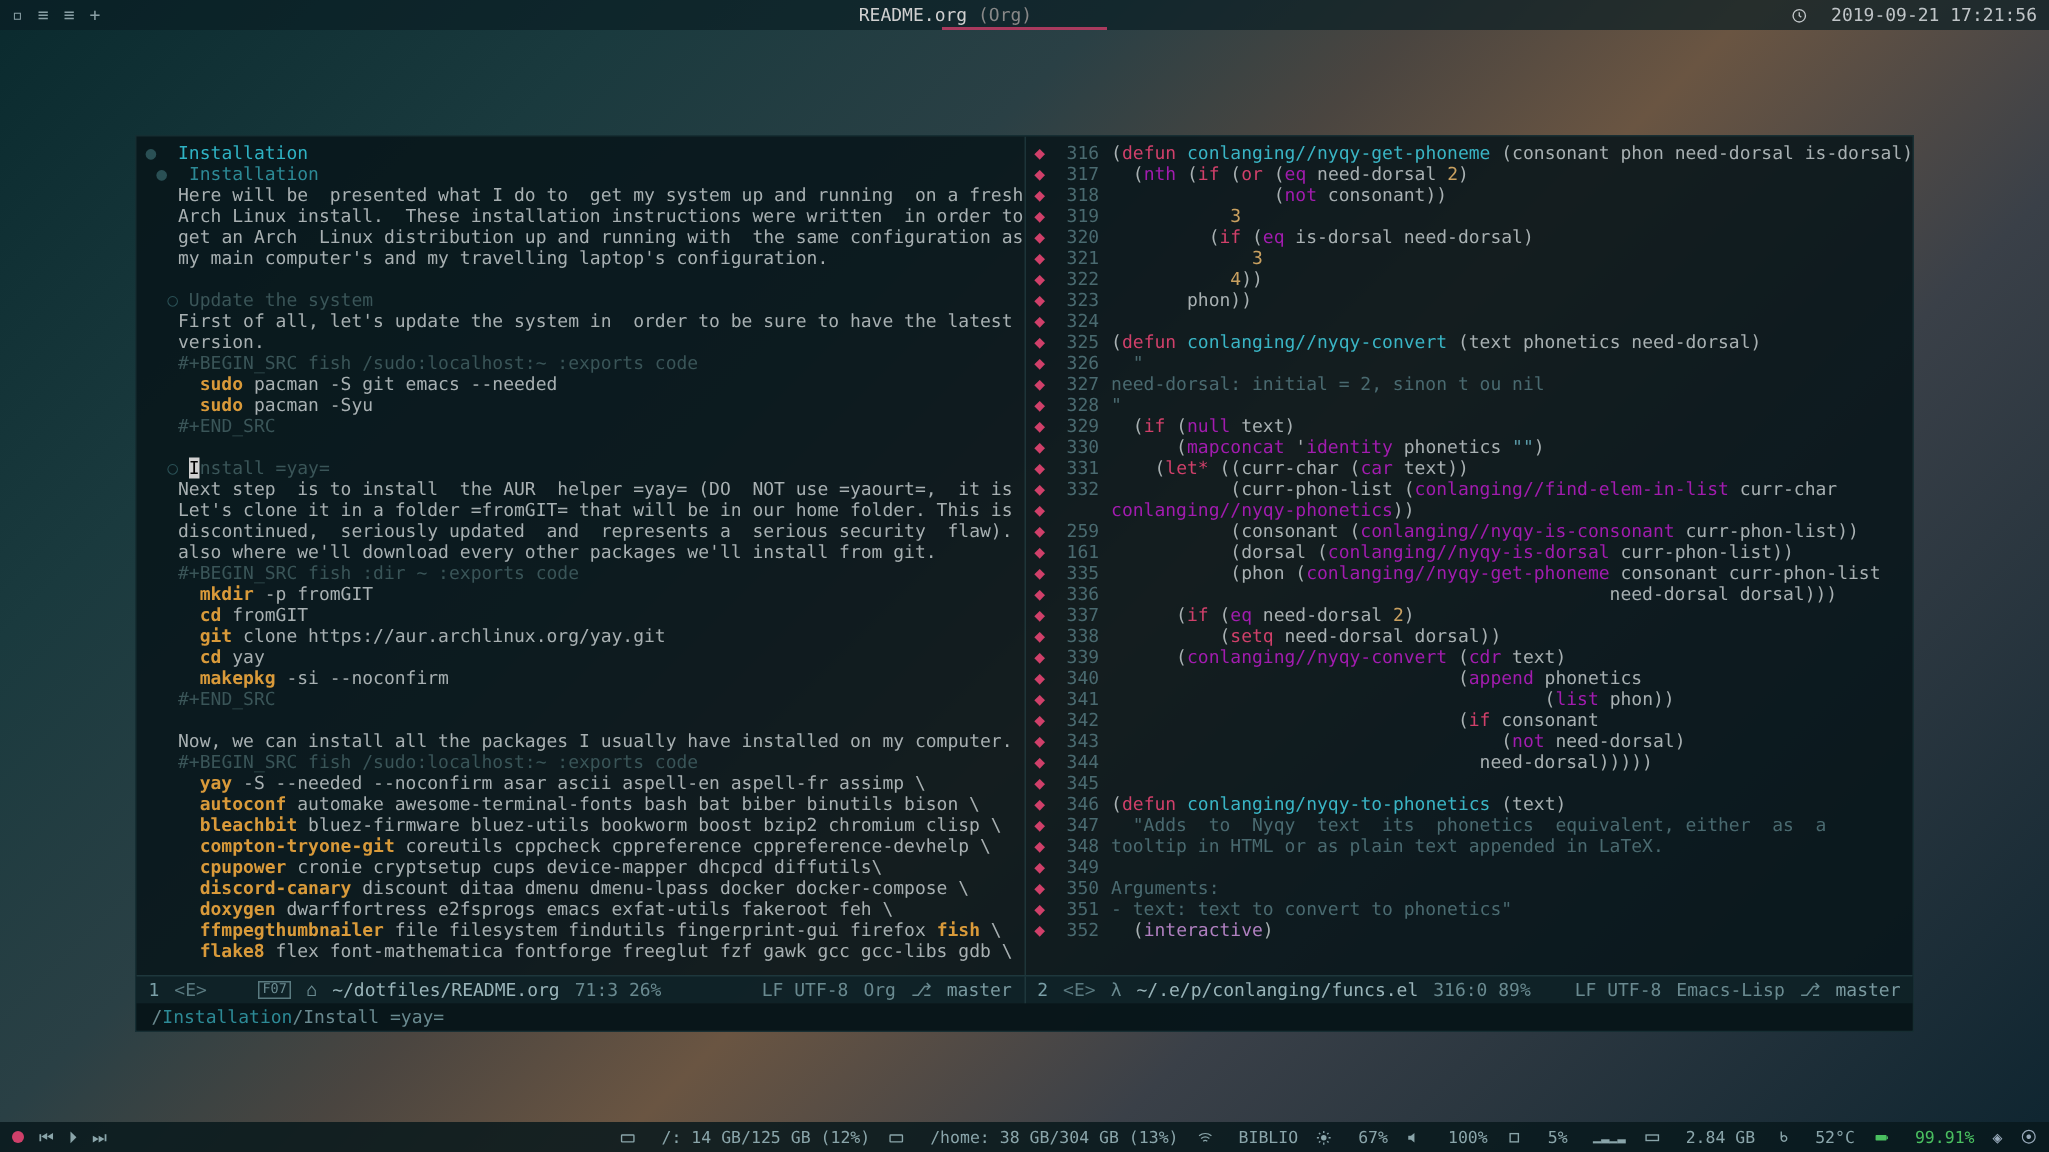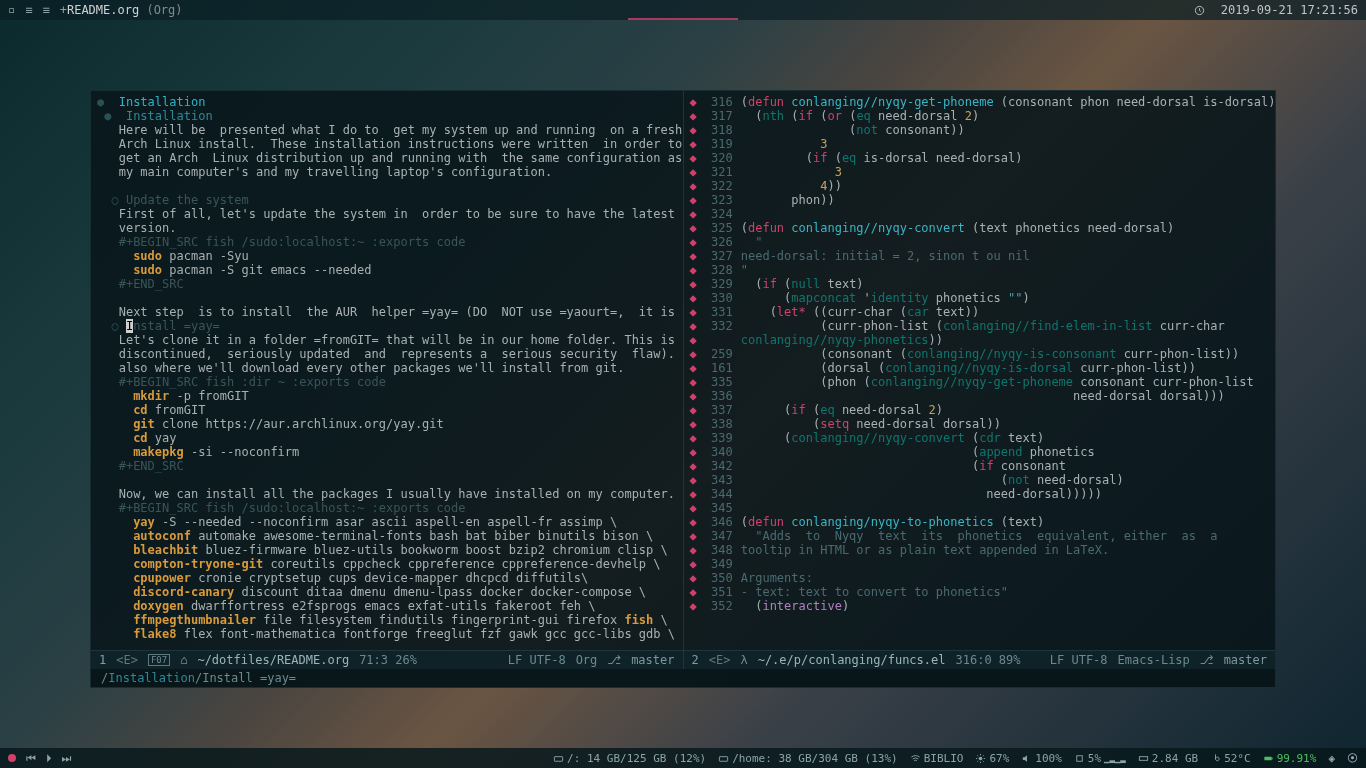--- a/index.html
+++ b/index.html
@@ -10,42 +10,42 @@
   font-size: 13px; color: #a8b0b2;
   overflow: hidden; position: relative;
 }
 .titlebar {
   height: 20px; display: flex; align-items: center;
   background: rgba(10,30,35,0.7);
   padding: 0 8px; color: #8aa0a5; font-size: 12px;
 }
 .titlebar-left { display: flex; gap: 10px; align-items: center; }
 .titlebar-left span { cursor: default; }
-.titlebar-center { flex: 1; text-align: left; color: #d0d0d0; }
+.titlebar-center { flex: 1; text-align: center; color: #d0d0d0; }
 .titlebar-center .mode { color: #888; }
 .titlebar-right { display: flex; gap: 16px; align-items: center; color: #c0c5c8; }
 
 .editor-frame {
   position: absolute; top: 90px; left: 90px; right: 90px; bottom: 80px;
   background: rgba(8,22,26,0.88);
   border: 1px solid rgba(30,60,65,0.6);
   display: flex; flex-direction: column;
 }
 .panes { flex: 1; display: flex; overflow: hidden; }
 .pane { flex: 1; overflow: hidden; padding: 4px 6px; line-height: 14px; }
 .pane-left { border-right: 1px solid rgba(40,70,75,0.6); }
 .line { white-space: pre; font-size: 12px; }
 .bullet { color: #2a5055; }
 .head1 { color: #2fb3c4; }
 .head2 { color: #2d8a96; }
 .txt { color: #a8b0b2; }
 .dim { color: #3a5558; }
 .kw { color: #d99a3a; font-weight: bold; }
 .str { color: #5a9aa8; }
-.fn { color: #0f766e; }
+.fn { color: #a21caf; }
 .num { color: #c9a060; }
 .cyan { color: #3ab5c5; }
 .pink { color: #d0406a; }
 .comment { color: #4a6a70; }
 .purple { color: #b080c0; }
 .gutter { color: #4a6a70; display: inline-block; width: 32px; text-align: right; margin-right: 8px; }
 .fold { color: #d0406a; margin-right: 4px; }
 .cursor { background: #d0d0d0; color: #000; }
 
 .modelines { display: flex; background: rgba(15,35,40,0.9); border-top: 1px solid rgba(40,70,75,0.6); }
@@ -58,21 +58,21 @@
 .minibuf .crumb { color: #2d8a96; }
 
 .taskbar {
   position: absolute; bottom: 0; left: 0; right: 0; height: 20px;
   background: rgba(8,25,28,0.85);
   display: flex; align-items: center; padding: 0 8px;
   font-size: 11px; color: #8aa5aa; gap: 6px;
 }
 .taskbar-left { display: flex; gap: 10px; align-items: center; }
 .taskbar-right { margin-left: auto; display: flex; gap: 12px; align-items: center; }
-.tb-item { display: flex; gap: 3px; align-items: center; }
+.tb-item { display: flex; gap: 17px; align-items: center; }
 .dot-pink { width: 8px; height: 8px; border-radius: 50%; background: #d0406a; }
 .batt { color: #4ac060; }
 svg.ico { width: 11px; height: 11px; fill: currentColor; }
 </style>
 </head>
 <body>
 
 <div class="titlebar">
   <div class="titlebar-left">
     <span>▫</span>
@@ -102,26 +102,26 @@
         <div class="line"> <span class="bullet">●  </span><span class="head2">Installation</span></div>
         <div class="line">   <span class="txt">Here will be  presented what I do to  get my system up and running  on a fresh</span></div>
         <div class="line">   <span class="txt">Arch Linux install.  These installation instructions were written  in order to</span></div>
         <div class="line">   <span class="txt">get an Arch  Linux distribution up and running with  the same configuration as</span></div>
         <div class="line">   <span class="txt">my main computer's and my travelling laptop's configuration.</span></div>
         <div class="line"> </div>
         <div class="line">  <span class="bullet">○ </span><span class="dim">Update the system</span></div>
         <div class="line">   <span class="txt">First of all, let's update the system in  order to be sure to have the latest</span></div>
         <div class="line">   <span class="txt">version.</span></div>
         <div class="line">   <span class="dim">#+BEGIN_SRC fish /sudo:localhost:~ :exports code</span></div>
+        <div class="line">     <span class="kw">sudo</span><span class="txt"> pacman -S git emacs --needed</span></div>
         <div class="line">     <span class="kw">sudo</span><span class="txt"> pacman -Syu</span></div>
-        <div class="line">     <span class="kw">sudo</span><span class="txt"> pacman -S git emacs --needed</span></div>
         <div class="line">   <span class="dim">#+END_SRC</span></div>
         <div class="line"> </div>
+        <div class="line">  <span class="bullet">○ </span><span class="cursor">I</span><span class="dim">nstall =yay=</span></div>
         <div class="line">   <span class="txt">Next step  is to install  the AUR  helper =yay= (DO  NOT use =yaourt=,  it is</span></div>
-        <div class="line">  <span class="bullet">○ </span><span class="cursor">I</span><span class="dim">nstall =yay=</span></div>
         <div class="line">   <span class="txt">Let's clone it in a folder =fromGIT= that will be in our home folder. This is</span></div>
         <div class="line">   <span class="txt">discontinued,  seriously updated  and  represents a  serious security  flaw).</span></div>
         <div class="line">   <span class="txt">also where we'll download every other packages we'll install from git.</span></div>
         <div class="line">   <span class="dim">#+BEGIN_SRC fish :dir ~ :exports code</span></div>
         <div class="line">     <span class="kw">mkdir</span><span class="txt"> -p fromGIT</span></div>
         <div class="line">     <span class="kw">cd</span><span class="txt"> fromGIT</span></div>
         <div class="line">     <span class="kw">git</span><span class="txt"> clone https://aur.archlinux.org/yay.git</span></div>
         <div class="line">     <span class="kw">cd</span><span class="txt"> yay</span></div>
         <div class="line">     <span class="kw">makepkg</span><span class="txt"> -si --noconfirm</span></div>
         <div class="line">   <span class="dim">#+END_SRC</span></div>
@@ -159,40 +159,41 @@
         <div class="line"><span class="fold">◆</span><span class="gutter">332</span><span class="txt">           (curr-phon-list (</span><span class="fn">conlanging//find-elem-in-list</span><span class="txt"> curr-char</span></div>
         <div class="line"><span class="fold">◆</span><span class="gutter">    </span><span class="fn">conlanging//nyqy-phonetics</span><span class="txt">))</span></div>
         <div class="line"><span class="fold">◆</span><span class="gutter">259</span><span class="txt">           (consonant (</span><span class="fn">conlanging//nyqy-is-consonant</span><span class="txt"> curr-phon-list</span><span class="txt">))</span></div>
         <div class="line"><span class="fold">◆</span><span class="gutter">161</span><span class="txt">           (dorsal (</span><span class="fn">conlanging//nyqy-is-dorsal</span><span class="txt"> curr-phon-list</span><span class="txt">))</span></div>
         <div class="line"><span class="fold">◆</span><span class="gutter">335</span><span class="txt">           (phon (</span><span class="fn">conlanging//nyqy-get-phoneme</span><span class="txt"> consonant curr-phon-list</span></div>
         <div class="line"><span class="fold">◆</span><span class="gutter">336</span><span class="txt">                                              need-dorsal dorsal</span><span class="txt">)))</span></div>
         <div class="line"><span class="fold">◆</span><span class="gutter">337</span><span class="txt">      (</span><span class="pink">if</span><span class="txt"> (</span><span class="fn">eq</span><span class="txt"> need-dorsal </span><span class="num">2</span><span class="txt">)</span></div>
         <div class="line"><span class="fold">◆</span><span class="gutter">338</span><span class="txt">          (</span><span class="pink">setq</span><span class="txt"> need-dorsal dorsal</span><span class="txt">))</span></div>
         <div class="line"><span class="fold">◆</span><span class="gutter">339</span><span class="txt">      (</span><span class="fn">conlanging//nyqy-convert</span><span class="txt"> (</span><span class="fn">cdr</span><span class="txt"> text</span><span class="txt">)</span></div>
         <div class="line"><span class="fold">◆</span><span class="gutter">340</span><span class="txt">                                (</span><span class="fn">append</span><span class="txt"> phonetics</span></div>
+        <div class="line"><span class="fold">◆</span><span class="gutter">341</span><span class="txt">                                        (</span><span class="fn">list</span><span class="txt"> phon</span><span class="txt">))</span></div>
         <div class="line"><span class="fold">◆</span><span class="gutter">342</span><span class="txt">                                (</span><span class="pink">if</span><span class="txt"> consonant</span></div>
         <div class="line"><span class="fold">◆</span><span class="gutter">343</span><span class="txt">                                    (</span><span class="fn">not</span><span class="txt"> need-dorsal</span><span class="txt">)</span></div>
         <div class="line"><span class="fold">◆</span><span class="gutter">344</span><span class="txt">                                  need-dorsal</span><span class="txt">)))))</span></div>
         <div class="line"><span class="fold">◆</span><span class="gutter">345</span><span class="txt"></span></div>
         <div class="line"><span class="fold">◆</span><span class="gutter">346</span><span class="txt">(</span><span class="pink">defun</span><span class="txt"> </span><span class="cyan">conlanging/nyqy-to-phonetics</span><span class="txt"> (</span><span class="txt">text</span><span class="txt">)</span></div>
         <div class="line"><span class="fold">◆</span><span class="gutter">347</span><span class="comment">  "Adds  to  Nyqy  text  its  phonetics  equivalent, either  as  a</span></div>
         <div class="line"><span class="fold">◆</span><span class="gutter">348</span><span class="comment">tooltip in HTML or as plain text appended in LaTeX.</span></div>
         <div class="line"><span class="fold">◆</span><span class="gutter">349</span><span class="comment"></span></div>
         <div class="line"><span class="fold">◆</span><span class="gutter">350</span><span class="comment">Arguments:</span></div>
         <div class="line"><span class="fold">◆</span><span class="gutter">351</span><span class="comment">- text: text to convert to phonetics"</span></div>
         <div class="line"><span class="fold">◆</span><span class="gutter">352</span><span class="txt">  (</span><span class="purple">interactive</span><span class="txt">)</span></div>
       </div>
 
   </div>
 
   <div class="modelines">
     <div class="modeline">
       <span class="ml-num">1</span>
       <span class="ml-state">&lt;E&gt;</span>
-      <span style="border:1px solid #5a7a80;padding:0 2px;font-size:9px;">F07</span>
+      <span style="border:1px solid #5a7a80;padding:0 2px;font-size:9px;margin-left:24px;">F07</span>
       <span>⌂</span>
       <span class="ml-path">~/dotfiles/README.org</span>
       <span>71:3 26%</span>
       <span style="flex:1"></span>
       <span>LF UTF-8</span>
       <span>Org</span>
       <span>⎇</span>
       <span class="ml-branch">master</span>
     </div>
     <div class="modeline" style="border-left:1px solid rgba(40,70,75,0.6);">

